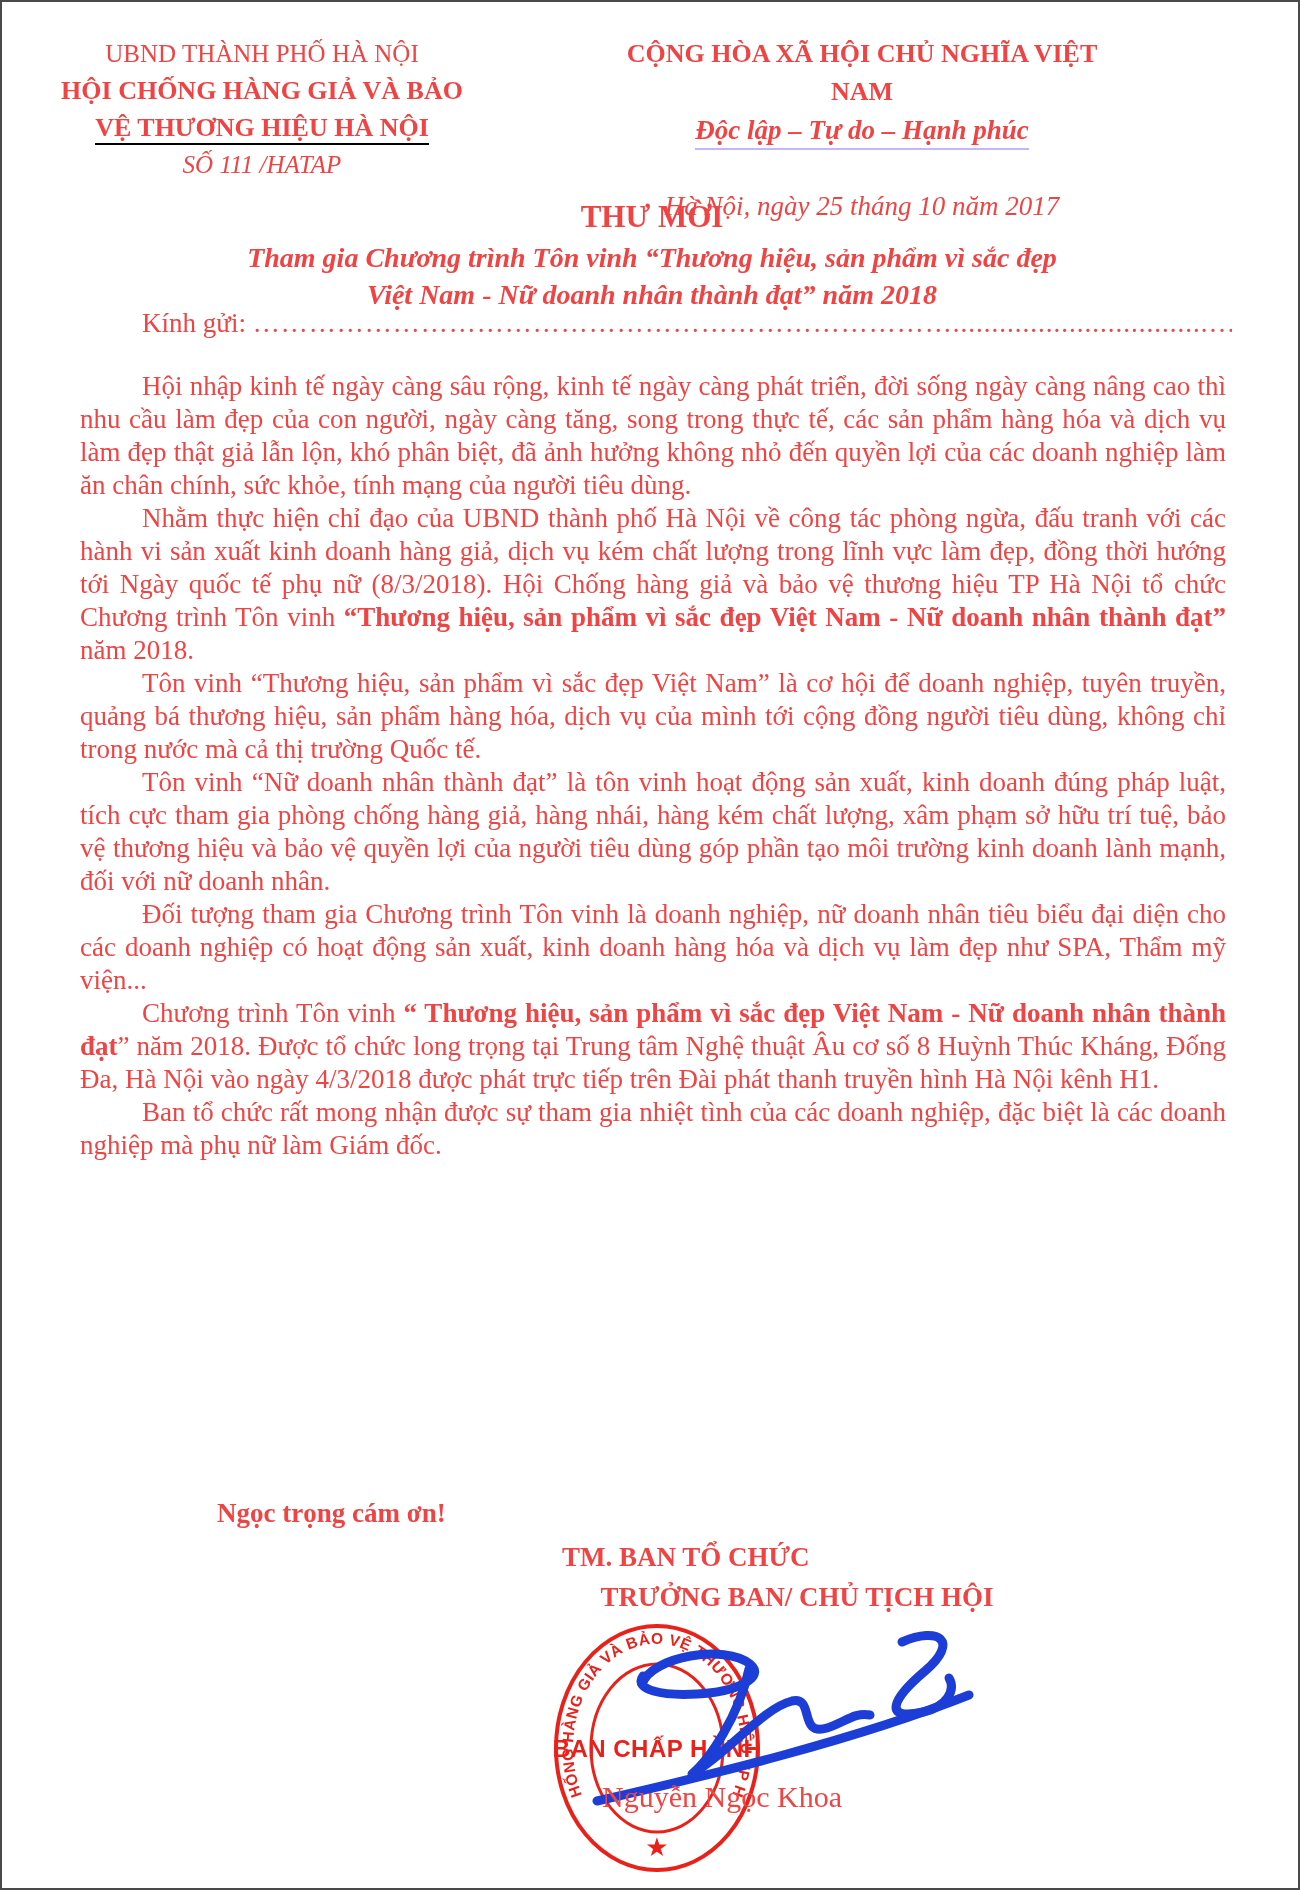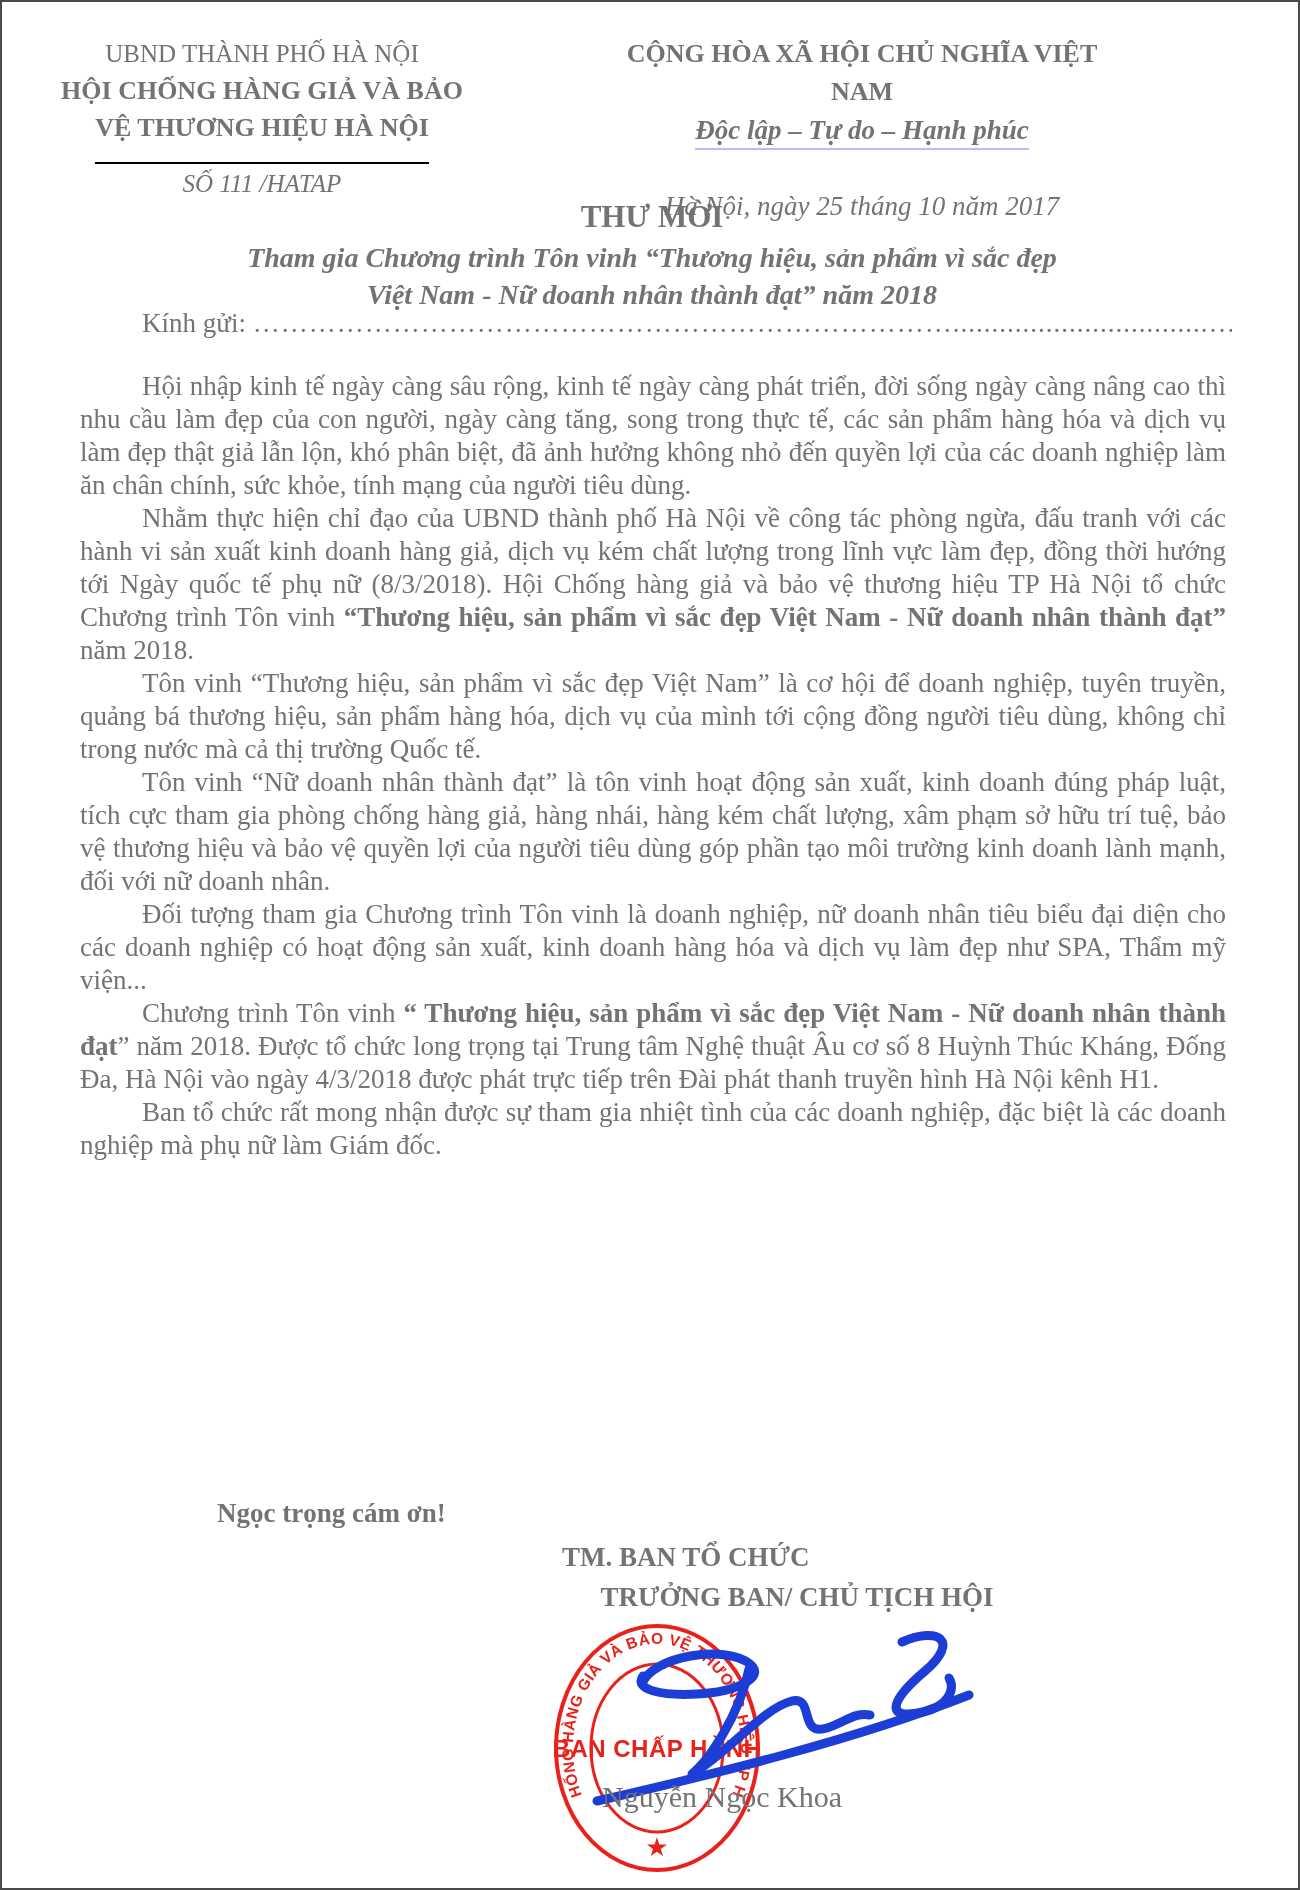--- a/index.html
+++ b/index.html
@@ -3,31 +3,31 @@
 <meta charset="utf-8">
 <style>
   html,body{margin:0;padding:0;background:#fff;}
   .page{
     position:relative;
     width:1300px;height:1890px;
     background:#ffffff;
     box-sizing:border-box;
     border:2px solid #4a4a4a;
     font-family:"Liberation Serif","DejaVu Serif",serif;
-    color:#737373;
+    color:#ef4444;
     overflow:hidden;
   }
   .abs{position:absolute;}
   
   .hdr-left{left:55px;top:33px;width:410px;text-align:center;}
   .hdr-left .l1{font-size:25px;line-height:37px;}
   .hdr-left .l2{font-size:26px;font-weight:bold;line-height:37px;}
   .hdr-left .l3{font-size:26px;font-weight:bold;line-height:37px;}
-  .hdr-left .l3 .u{border-bottom:2px solid #000;padding-bottom:20px;}
-  .hdr-left .l4{font-size:25px;font-style:italic;margin-top:21px;line-height:34px;}
+  .hdr-left .l3 .u{border-bottom:2px solid #000;padding-bottom:1px;}
+  .hdr-left .l4{font-size:25px;font-style:italic;margin-top:2px;line-height:34px;}
   .hdr-right{left:595px;top:33px;width:530px;text-align:center;}
   .hdr-right .r1{font-size:26px;font-weight:bold;line-height:38px;}
   .hdr-right .r2{font-size:27px;font-weight:bold;font-style:italic;line-height:38px;}
   .hdr-right .r2 .u{border-bottom:2px solid #c4b5fd;padding-bottom:3px;}
   .hdr-right .r3{font-size:27px;font-style:italic;margin-top:40px;line-height:34px;}
   
   .doc-title{left:0;top:197px;width:1300px;text-align:center;font-size:31px;font-weight:bold;}
   .doc-sub1{left:0;top:240px;width:1300px;text-align:center;font-size:28px;font-weight:bold;font-style:italic;}
   .doc-sub2{left:0;top:277px;width:1300px;text-align:center;font-size:28px;font-weight:bold;font-style:italic;}
   

